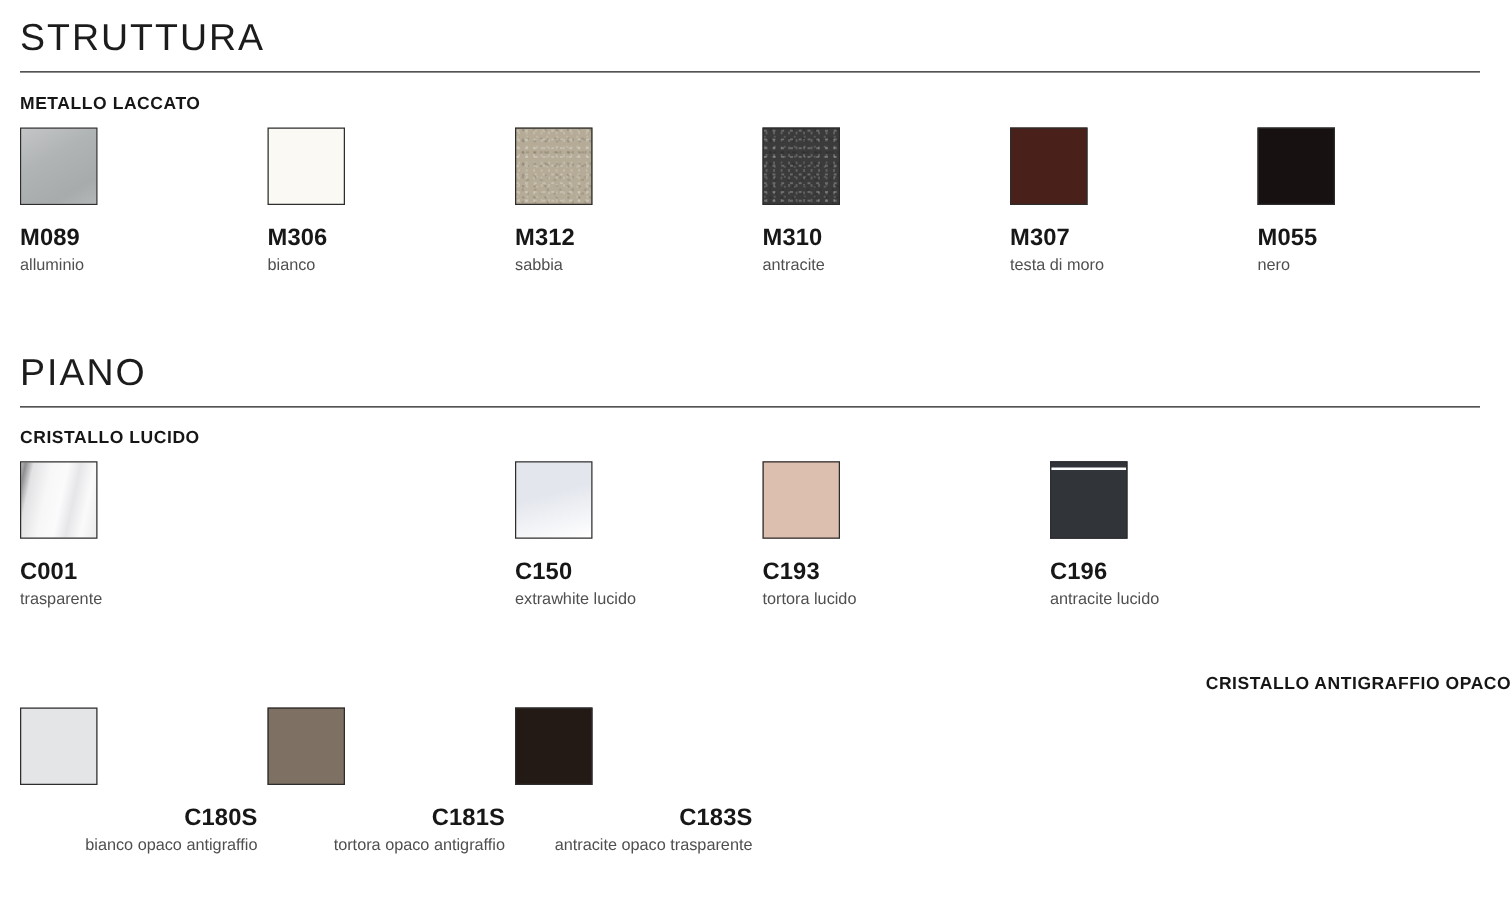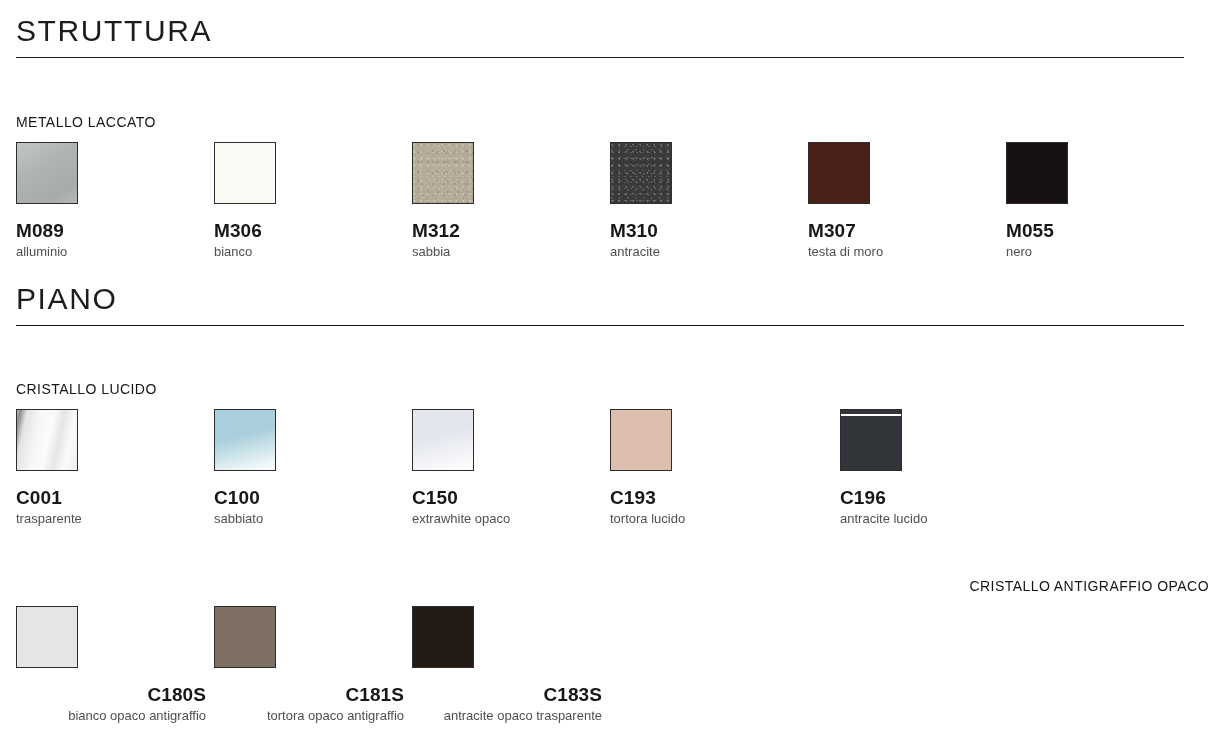--- a/index.html
+++ b/index.html
@@ -51,27 +51,26 @@
 
   
   .group {
     position: absolute;
     left: 0;
     width: 1209px;
   }
 
   .group-title {
     font-size: 14px;
-    font-weight: normal;
+    font-weight: bold;
     letter-spacing: 0.45px;
     color: #161616;
     padding-left: 16px;
     line-height: 16px;
     white-space: nowrap;
-    margin-top: 40px;
   }
 
   .swatch-row {
     position: relative;
     margin-top: 12px;
     height: 112px;
   }
 
   .swatch-cell {
     position: absolute;
@@ -182,29 +181,24 @@
       <div class="section-rule"></div>
     </div>
     <div class="group" style="top: 341px;">
       <div class="group-title">CRISTALLO LUCIDO</div>
       <div class="swatch-row">
         <div class="swatch-cell" style="left: 16px;">
           <div class="swatch-chip" style="background: linear-gradient(102deg, rgb(185, 185, 187) 0%, rgb(143, 143, 146) 5%, rgb(226, 226, 228) 14%, rgb(247, 247, 248) 34%, rgb(251, 251, 252) 52%, rgb(230, 230, 233) 66%, rgb(250, 250, 250) 82%, rgb(236, 236, 237) 100%); border-color: rgb(45, 45, 45);"></div>
           <div class="swatch-code">C001</div>
           <div class="swatch-desc">trasparente</div>
         </div>
-        <div class="swatch-cell" style="left: 214px;">
-          <div class="swatch-chip" style="background: linear-gradient(165deg, rgb(168, 207, 219) 0%, rgb(168, 207, 219) 42%, rgba(255, 255, 255, 0.22) 100%); border-color: rgb(45, 45, 45);"></div>
-          <div class="swatch-code">C100</div>
-          <div class="swatch-desc">sabbiato</div>
-        </div>
         <div class="swatch-cell" style="left: 412px;">
           <div class="swatch-chip" style="background: linear-gradient(165deg, rgb(227, 230, 237) 0%, rgb(227, 230, 237) 42%, rgba(255, 255, 255, 0.22) 100%); border-color: rgb(45, 45, 45);"></div>
           <div class="swatch-code">C150</div>
-          <div class="swatch-desc">extrawhite opaco</div>
+          <div class="swatch-desc">extrawhite lucido</div>
         </div>
         <div class="swatch-cell" style="left: 610px;">
           <div class="swatch-chip" style="background: rgb(221, 191, 176); border-color: rgb(45, 45, 45);"></div>
           <div class="swatch-code">C193</div>
           <div class="swatch-desc">tortora lucido</div>
         </div>
         <div class="swatch-cell" style="left: 840px;">
           <div class="swatch-chip" style="background: rgb(49, 53, 58); border-color: rgb(45, 45, 45);">
             <div class="gloss-line"></div>
           </div>

